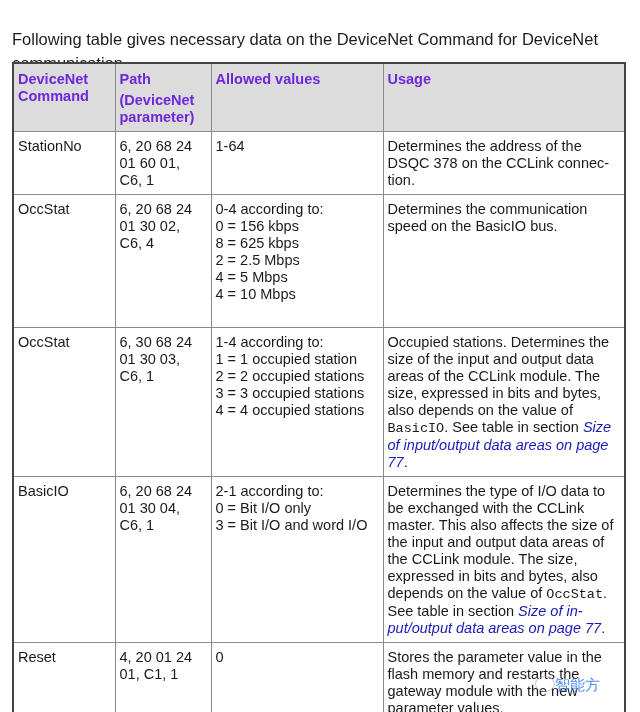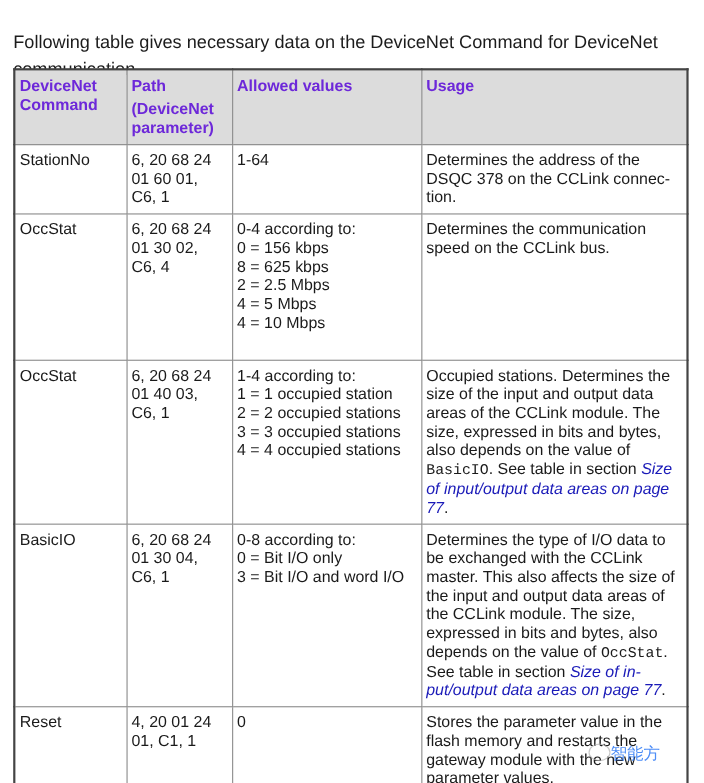--- a/index.html
+++ b/index.html
@@ -67,39 +67,39 @@
         <td>OccStat</td>
         <td>6, 20 68 24 01 30 02, C6, 4</td>
         <td class="vals">
           <span class="line">0-4 according to:</span>
           <span class="line">0 = 156 kbps</span>
           <span class="line">8 = 625 kbps</span>
           <span class="line">2 = 2.5 Mbps</span>
           <span class="line">4 = 5 Mbps</span>
           <span class="line">4 = 10 Mbps</span>
         </td>
-        <td><span>Determines the communication speed on the CCLink bus.</span></td>
+        <td><span>Determines the communication speed on the BasicIO bus.</span></td>
       </tr>
       <tr class="r-occ">
         <td>OccStat</td>
-        <td>6, 20 68 24 01 40 03, C6, 1</td>
+        <td>6, 30 68 24 01 30 03, C6, 1</td>
         <td class="vals">
           <span class="line">1-4 according to:</span>
           <span class="line">1 = 1 occupied station</span>
           <span class="line">2 = 2 occupied stations</span>
           <span class="line">3 = 3 occupied stations</span>
           <span class="line">4 = 4 occupied stations</span>
         </td>
         <td><span>Occupied stations. Determines the size of the input and output data areas of the CCLink module. The size, expressed in bits and bytes, also depends on the value of </span><span class="mono">BasicIO</span><span>. See table in section </span><span class="link">Size of input/output data areas on page 77</span><span>.</span></td>
       </tr>
       <tr class="r-basic">
         <td>BasicIO</td>
         <td>6, 20 68 24 01 30 04, C6, 1</td>
         <td class="vals">
-          <span class="line">0-8 according to:</span>
+          <span class="line">2-1 according to:</span>
           <span class="line">0 = Bit I/O only</span>
           <span class="line">3 = Bit I/O and word I/O</span>
         </td>
         <td><span>Determines the type of I/O data to be exchanged with the CCLink master. This also affects the size of the input and output data areas of the CCLink module. The size, expressed in bits and bytes, also depends on the value of </span><span class="mono">OccStat</span><span>. See table in section </span><span class="link">Size of in-put/output data areas on page 77</span><span>.</span></td>
       </tr>
       <tr class="r-reset">
         <td>Reset</td>
         <td>4, 20 01 24 01, C1, 1</td>
         <td class="vals">
           <span class="line">0</span>

